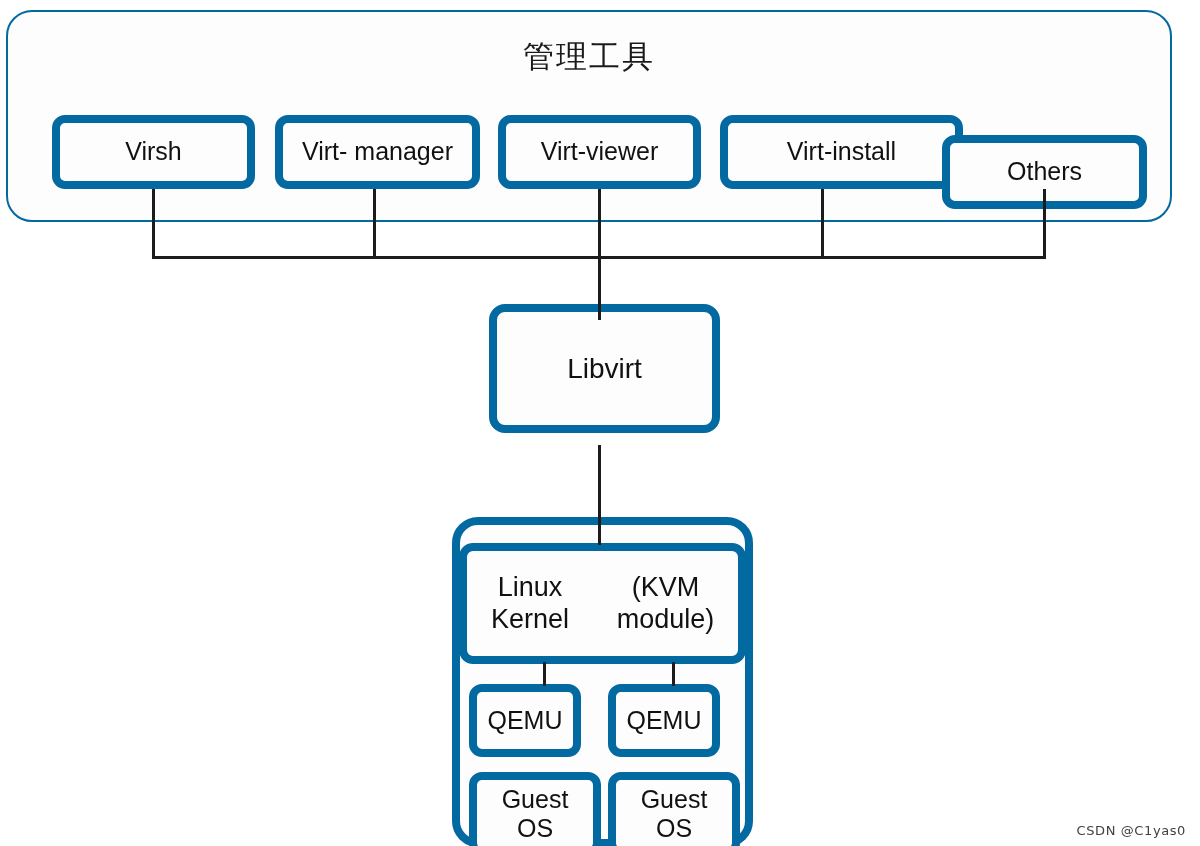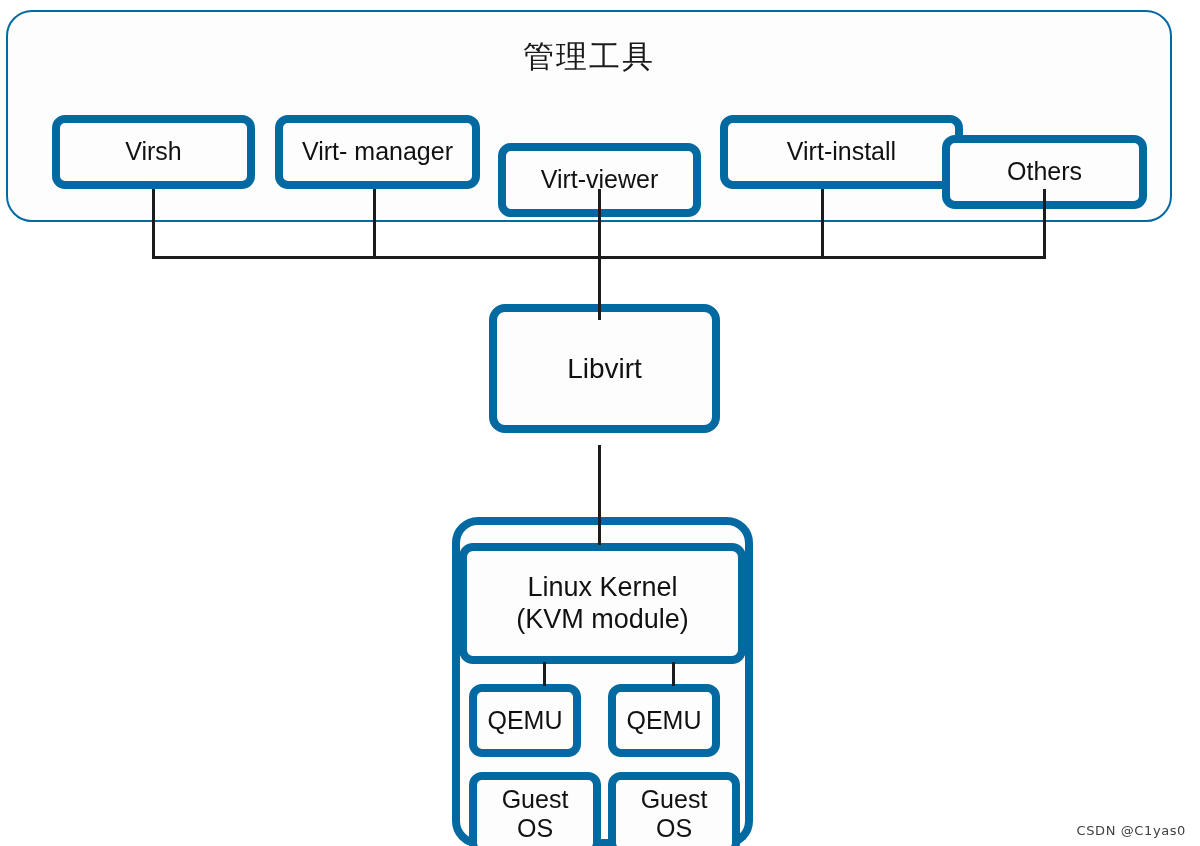--- a/index.html
+++ b/index.html
@@ -64,21 +64,21 @@
   
   .tool-box {
     top: 115px;
     height: 74px;
     font-size: 25px;
     border-radius: 13px;
     z-index: 3;
   }
   #tool-virsh        { left: 52px;  width: 203px; }
   #tool-virt-manager { left: 275px; width: 205px; }
-  #tool-virt-viewer  { left: 498px; width: 203px; margin-top: 28px; }
+  #tool-virt-viewer  { left: 498px; width: 203px; }
   #tool-virt-install { left: 720px; width: 243px; }
   #tool-others       { left: 942px; width: 205px; margin-top: 20px; }
 
   
   #libvirt-box {
     left: 489px;
     top: 304px;
     width: 231px;
     height: 129px;
     font-size: 28px;
@@ -98,21 +98,21 @@
   }
 
   #kernel-box {
     left: 459px;
     top: 543px;
     width: 287px;
     height: 121px;
     font-size: 27px;
     border-radius: 14px;
     z-index: 3;
-    flex-direction: column;
+    flex-direction: row;
   }
   #kernel-box .line { display: block; }
 
   .qemu-box {
     top: 684px;
     height: 73px;
     width: 112px;
     font-size: 25px;
     border-radius: 13px;
     z-index: 3;

